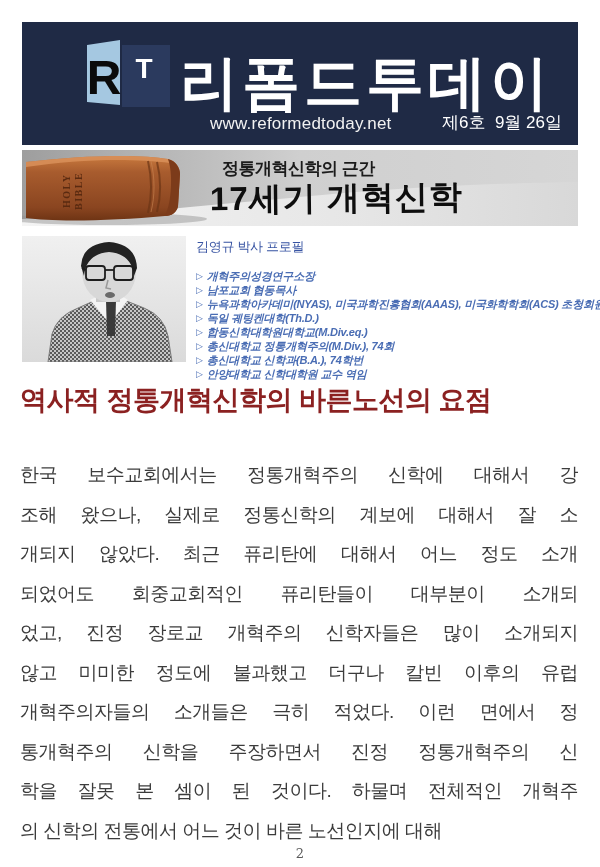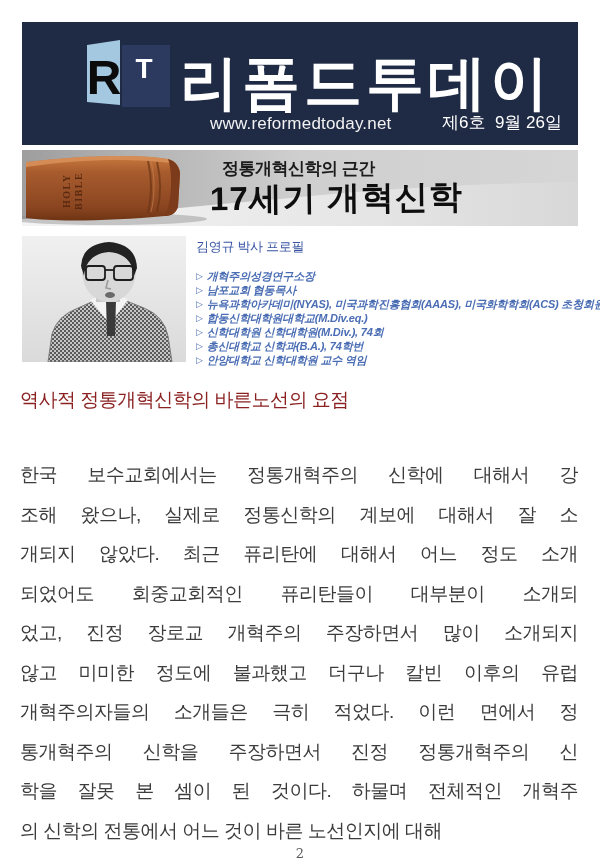--- a/index.html
+++ b/index.html
@@ -29,21 +29,21 @@
   .portrait-svg { position:absolute; left:0; top:0; }
   .profile-body { position:absolute; left:174px; top:2px; width:382px; }
   .profile-title { font-size:13px; font-weight:400; color:#3753A2; letter-spacing:-0.3px; }
   .profile-items { margin-top:14px; list-style:none; }
   .profile-items li { font-size:11px; font-weight:600; color:#4A6DB4; line-height:13px;
                       white-space:nowrap; letter-spacing:-0.2px;font-style:italic; }
   .tri { display:inline-block; font-size:9px; margin-right:4px; transform:translateY(-1px); }
 
   
   .article-heading { position:absolute; left:20px; top:383px; width:560px;
-                     font-size:19px; line-height:34px; font-weight:400; color:#8B2121;
+                     font-size:27px; line-height:34px; font-weight:700; color:#8B2121;
                      letter-spacing:-0.5px; white-space:nowrap; }
   .article-body { position:absolute; left:20px; top:455px; width:558px;
                   font-size:19px; line-height:39.5px; color:#3C3C3C; letter-spacing:-0.5px; }
   .bline { height:39.5px; overflow:visible; white-space:nowrap; }
   .bline.j { text-align:justify; text-align-last:justify; white-space:normal; }
 
   .page-number { position:absolute; left:0; right:0; top:846px; text-align:center;
                  font-family:"DejaVu Serif","Liberation Serif",serif; font-size:13px; color:#595959; }
 </style>
 </head>
@@ -131,36 +131,37 @@
         <path d="M86,44 L84,52 L89,53" stroke="#9a9a9a" stroke-width="1.5" fill="none"></path>
         <ellipse cx="88" cy="59" rx="5" ry="3" fill="#6a6a6a"></ellipse>
       </g>
     </svg>
     <div class="profile-body">
       <div class="profile-title">김영규 박사 프로필</div>
       <ul class="profile-items">
         <li><span class="tri">▷</span><span>개혁주의성경연구소장</span></li>
         <li><span class="tri">▷</span><span>남포교회 협동목사</span></li>
         <li><span class="tri">▷</span><span>뉴욕과학아카데미(NYAS), 미국과학진흥협회(AAAS), 미국화학학회(ACS) 초청회원</span></li>
+        <li><span class="tri">▷</span><span>독일 궤팅켄대학(Th.D.)</span></li>
         <li><span class="tri">▷</span><span>합동신학대학원대학교(M.Div.eq.)</span></li>
-        <li><span class="tri">▷</span><span>신학대학원 신학대학원(M.Div.), 74회</span></li>
+        <li><span class="tri">▷</span><span>총신대학교 정통개혁주의(M.Div.), 74회</span></li>
         <li><span class="tri">▷</span><span>총신대학교 신학과(B.A.), 74학번</span></li>
         <li><span class="tri">▷</span><span>안양대학교 신학대학원 교수 역임</span></li>
       </ul>
     </div>
   </section>
 
   <h1 class="article-heading">역사적 정통개혁신학의 바른노선의 요점</h1>
 
   <div class="article-body">
     <div class="bline j">한국 보수교회에서는 정통개혁주의 신학에 대해서 강</div>
     <div class="bline j">조해 왔으나, 실제로 정통신학의 계보에 대해서 잘 소</div>
     <div class="bline j">개되지 않았다. 최근 퓨리탄에 대해서 어느 정도 소개</div>
     <div class="bline j">되었어도 회중교회적인 퓨리탄들이 대부분이 소개되</div>
-    <div class="bline j">었고, 진정 장로교 개혁주의 주장하면서 많이 소개되지</div>
+    <div class="bline j">었고, 진정 장로교 개혁주의 신학자들은 많이 소개되지</div>
     <div class="bline j">않고 미미한 정도에 불과했고 더구나 칼빈 이후의 유럽</div>
     <div class="bline j">개혁주의자들의 소개들은 극히 적었다. 이런 면에서 정</div>
     <div class="bline j">통개혁주의 신학을 주장하면서 진정 정통개혁주의 신</div>
     <div class="bline j">학을 잘못 본 셈이 된 것이다. 하물며 전체적인 개혁주</div>
     <div class="bline">의 신학의 전통에서 어느 것이 바른 노선인지에 대해</div>
   </div>
 
   <div class="page-number">2</div>
 
 </div>

